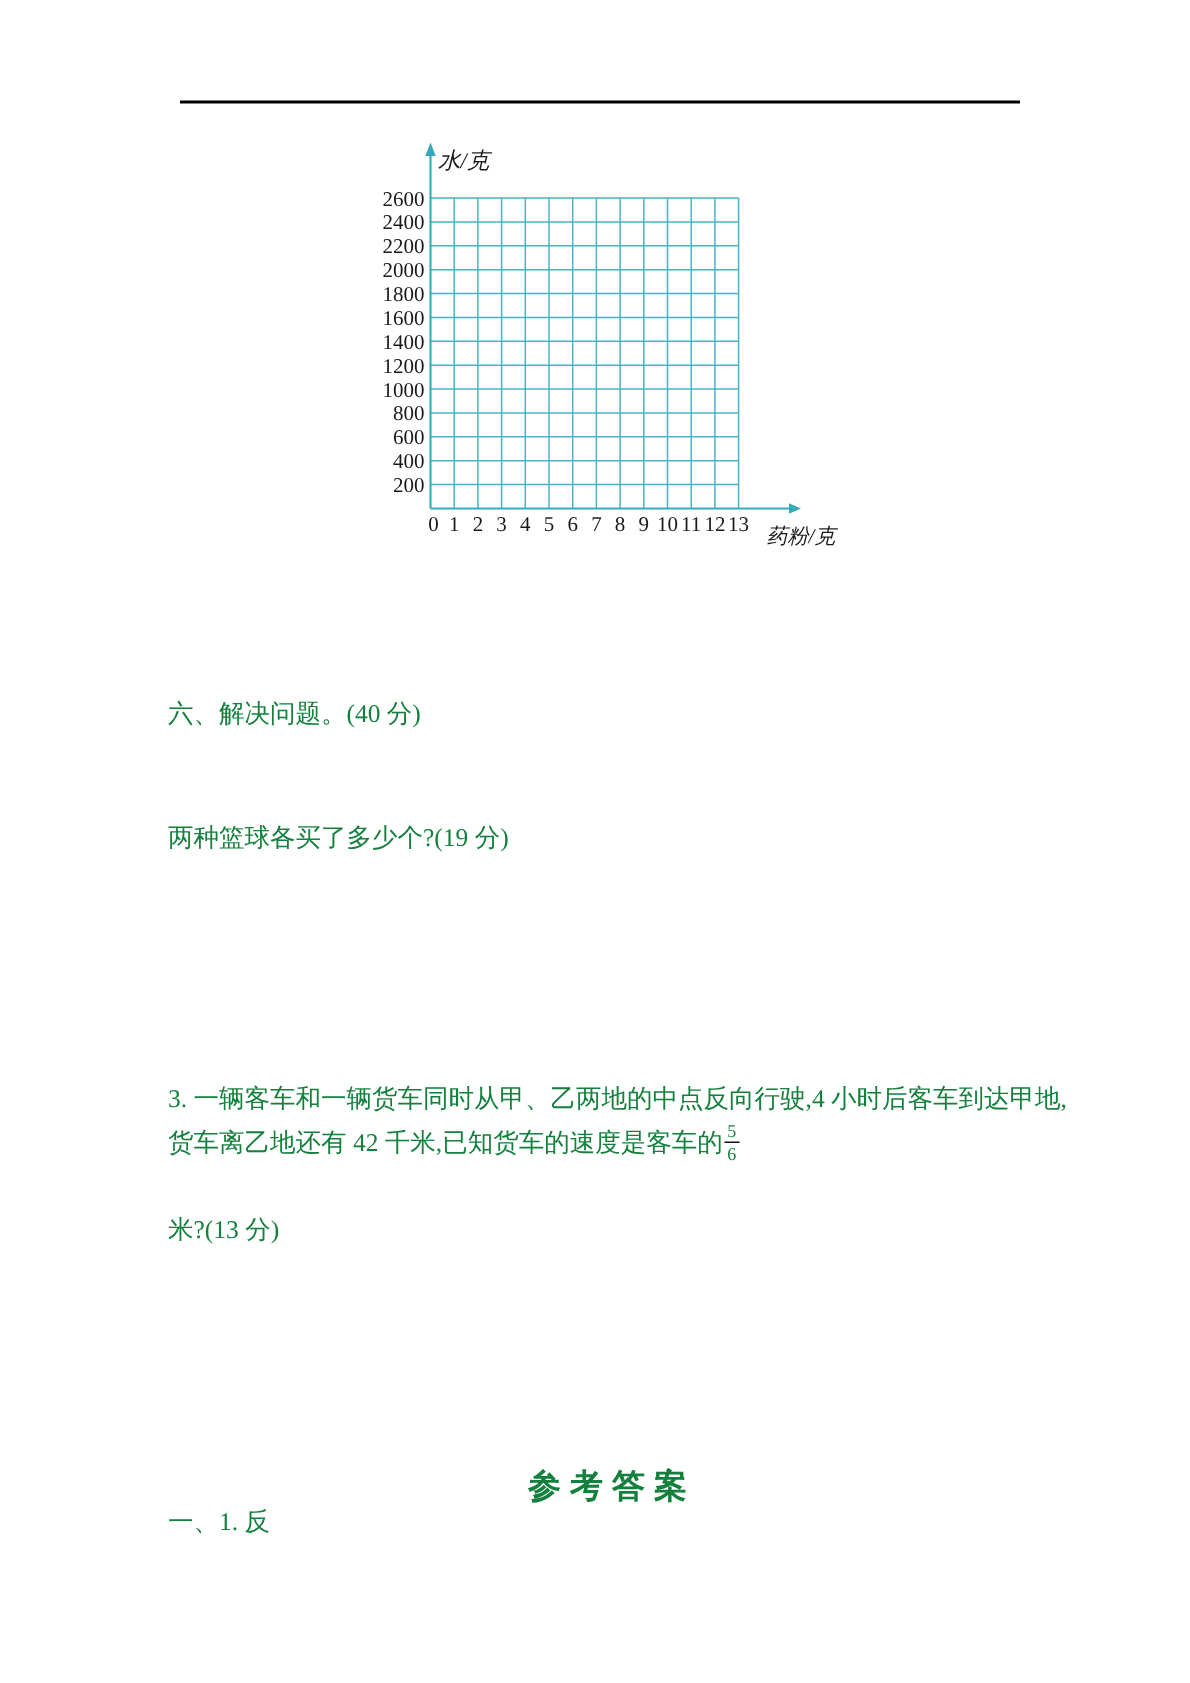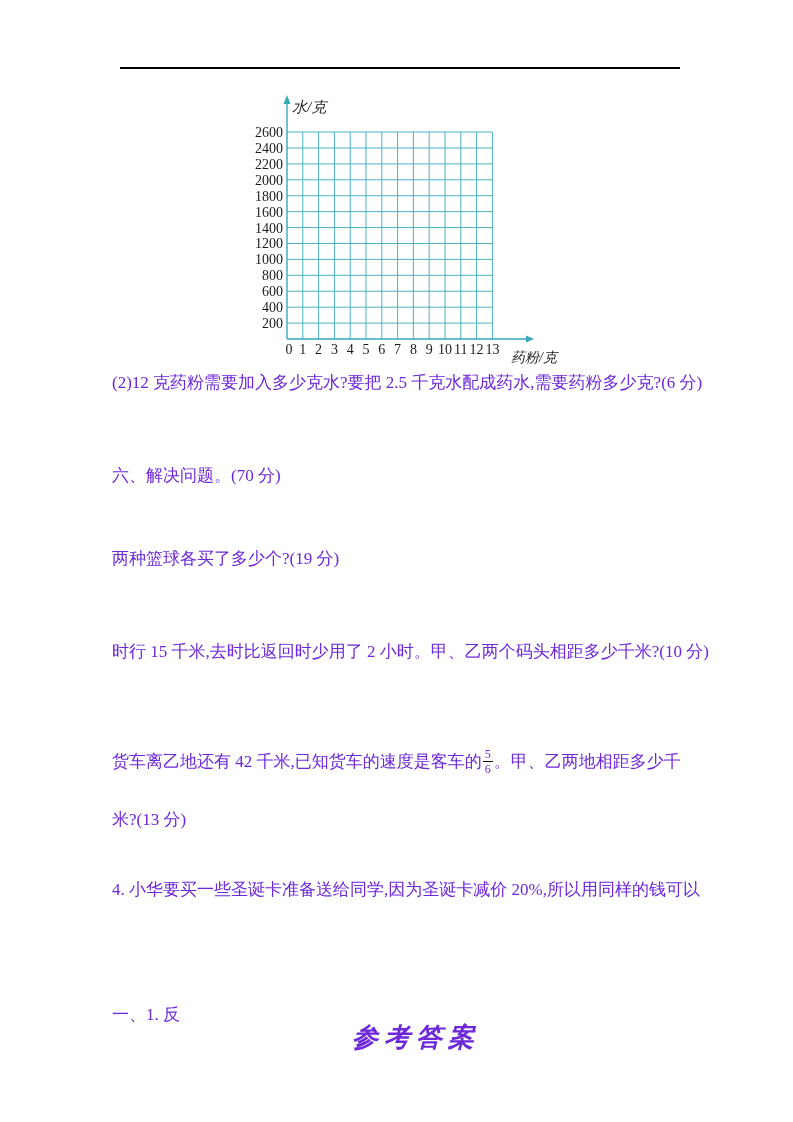--- a/index.html
+++ b/index.html
@@ -1,35 +1,35 @@
 <!DOCTYPE html>
 <html><head>
 <meta charset="utf-8">
 <style>
   html,body{margin:0;padding:0;background:#fff;}
   .page{
     position:relative;width:793px;height:1122px;background:#ffffff;overflow:hidden;
-    font-family:"Liberation Serif","DejaVu Serif",serif;color:#6d28d9;
+    font-family:"Liberation Serif","DejaVu Serif",serif;color:#15803d;
   }
   .top-rule{position:absolute;left:120px;top:67px;width:560px;height:2px;background:#000;}
   .chart-wrap{position:absolute;left:228px;top:90px;width:360px;height:290px;}
   .line{
     position:absolute;left:112px;font-size:17px;line-height:22px;white-space:nowrap;
     font-family:"Liberation Serif","DejaVu Serif",serif;
   }
   .line-flex{display:flex;align-items:center;line-height:normal;justify-content:space-between;}
   .frac{
     display:inline-flex;flex-direction:column;align-items:center;
     font-size:12px;line-height:1;margin:0 1px;
   }
   .frac .num{border-bottom:1px solid #141414;padding:0 2px 1px;}
   .frac .den{padding-top:1px;}
   .ans-title{
-    position:absolute;left:352px;top:1020px;font-size:26px;font-weight:bold;
-    letter-spacing:6px;white-space:nowrap;font-style:italic;
+    position:absolute;left:352px;top:976px;font-size:22px;font-weight:bold;
+    letter-spacing:6px;white-space:nowrap;
   }
 </style>
 </head>
 <body>
 
 <div class="page">
 
   <div class="top-rule"></div>
 
   <div class="chart-wrap">
@@ -89,37 +89,34 @@
         <text x="169.60000000000002" y="264" font-size="14" fill="#1a1a1a" text-anchor="middle" font-family="&quot;Liberation Serif&quot;,&quot;DejaVu Serif&quot;,serif">7</text>
         <text x="185.4" y="264" font-size="14" fill="#1a1a1a" text-anchor="middle" font-family="&quot;Liberation Serif&quot;,&quot;DejaVu Serif&quot;,serif">8</text>
         <text x="201.20000000000002" y="264" font-size="14" fill="#1a1a1a" text-anchor="middle" font-family="&quot;Liberation Serif&quot;,&quot;DejaVu Serif&quot;,serif">9</text>
         <text x="217" y="264" font-size="14" fill="#1a1a1a" text-anchor="middle" font-family="&quot;Liberation Serif&quot;,&quot;DejaVu Serif&quot;,serif">10</text>
         <text x="232.8" y="264" font-size="14" fill="#1a1a1a" text-anchor="middle" font-family="&quot;Liberation Serif&quot;,&quot;DejaVu Serif&quot;,serif">11</text>
         <text x="248.60000000000002" y="264" font-size="14" fill="#1a1a1a" text-anchor="middle" font-family="&quot;Liberation Serif&quot;,&quot;DejaVu Serif&quot;,serif">12</text>
         <text x="264.4" y="264" font-size="14" fill="#1a1a1a" text-anchor="middle" font-family="&quot;Liberation Serif&quot;,&quot;DejaVu Serif&quot;,serif">13</text>
       </svg>
   </div>
 
-  <div class="line" style="top:372px">(2)12 克药粉需要加入多少克水?要把 2.5 千克水配成药水,需要药粉多少克?(6 分)</div>
 
-  <div class="line" style="top:465px">六、解决问题。(70 分)</div>
+  <div class="line" style="top:465px">六、解决问题。(40 分)</div>
 
   <div class="line" style="top:548px">两种篮球各买了多少个?(19 分)</div>
 
-  <div class="line" style="top:641px">时行 15 千米,去时比返回时少用了 2 小时。甲、乙两个码头相距多少千米?(10 分)</div>
 
+  <div class="line" style="top:722px">3. 一辆客车和一辆货车同时从甲、乙两地的中点反向行驶,4 小时后客车到达甲地,</div>
   <div class="line line-flex" style="top:748px">
     <span>货车离乙地还有 42 千米,已知货车的速度是客车的</span>
     <span class="frac">
       <span class="num">5</span>
       <span class="den">6</span>
     </span>
-    <span>。甲、乙两地相距多少千</span>
   </div>
   <div class="line" style="top:809px">米?(13 分)</div>
 
-  <div class="line" style="top:879px">4. 小华要买一些圣诞卡准备送给同学,因为圣诞卡减价 20%,所以用同样的钱可以</div>
 
   <div class="ans-title">参考答案</div>
 
   <div class="line" style="top:1004px">一、1. 反</div>
 
 </div>
 
 </body></html>

